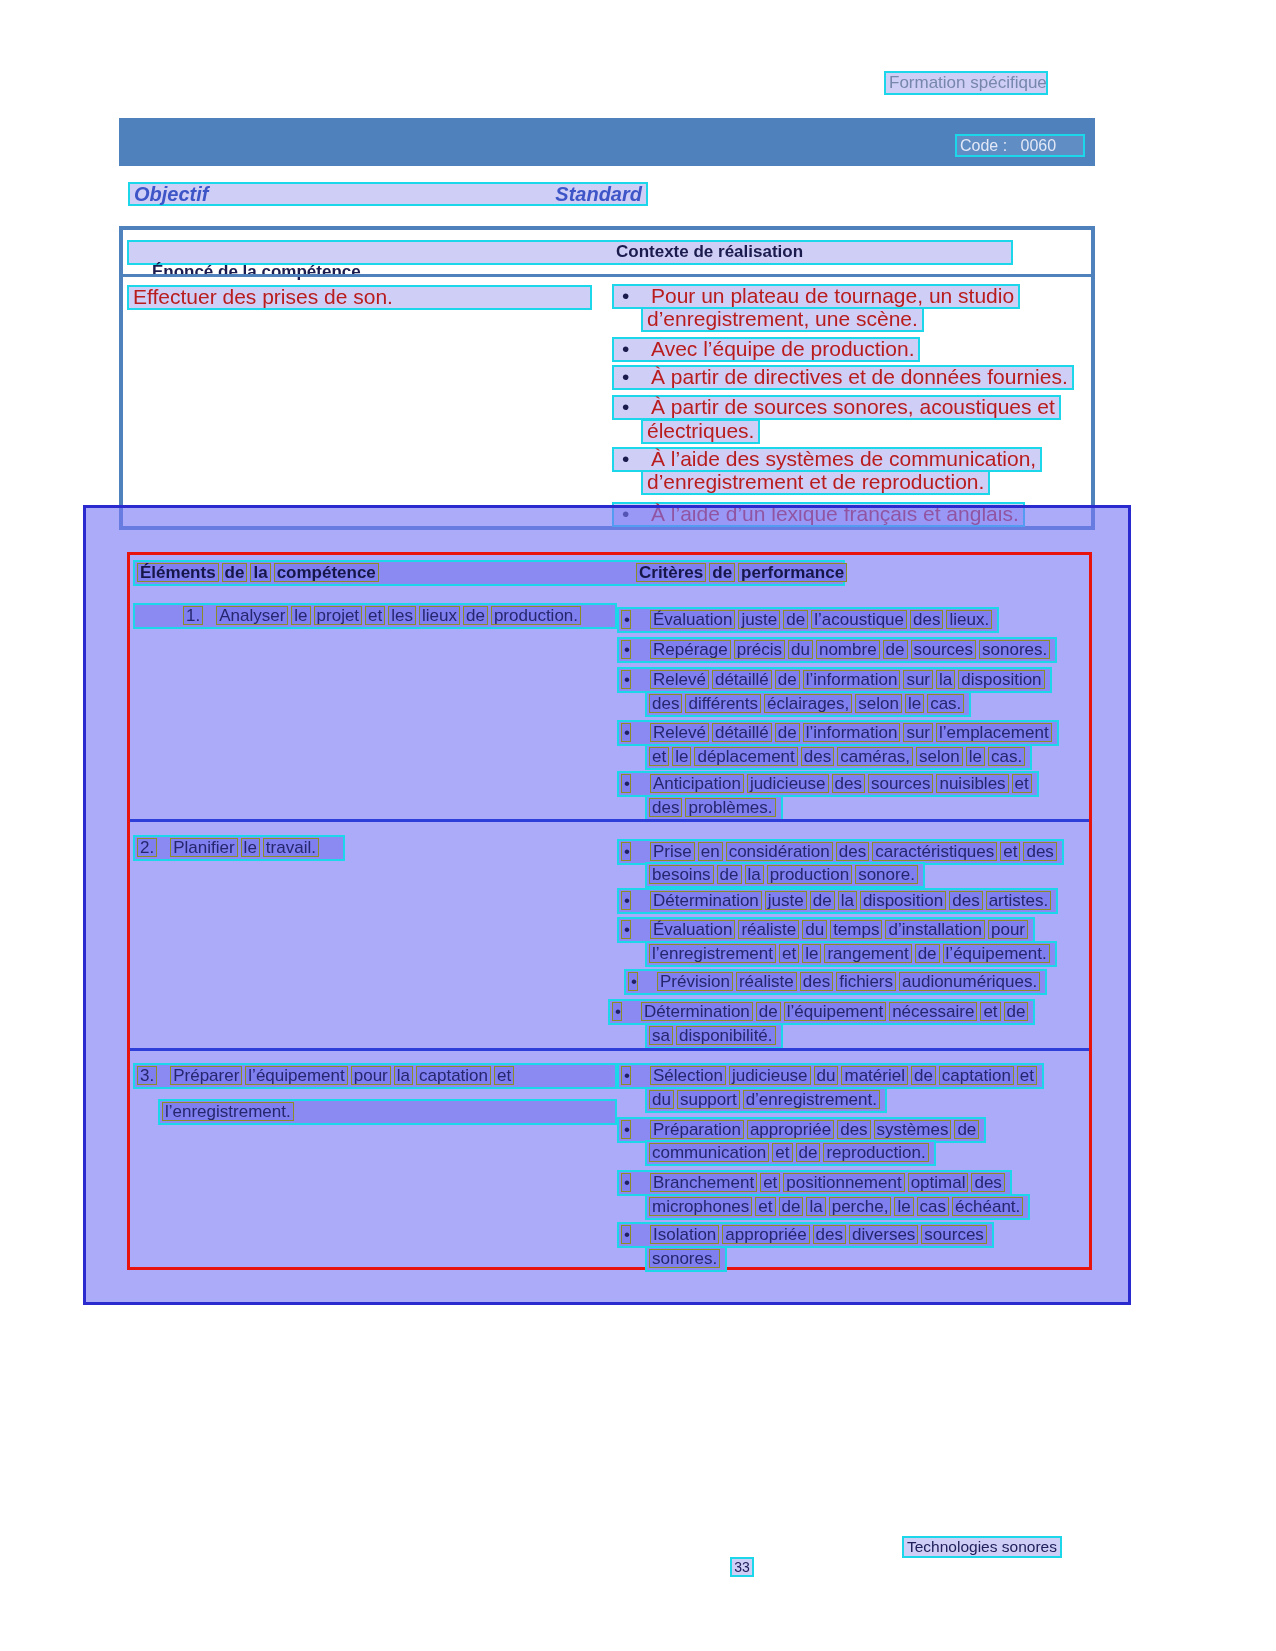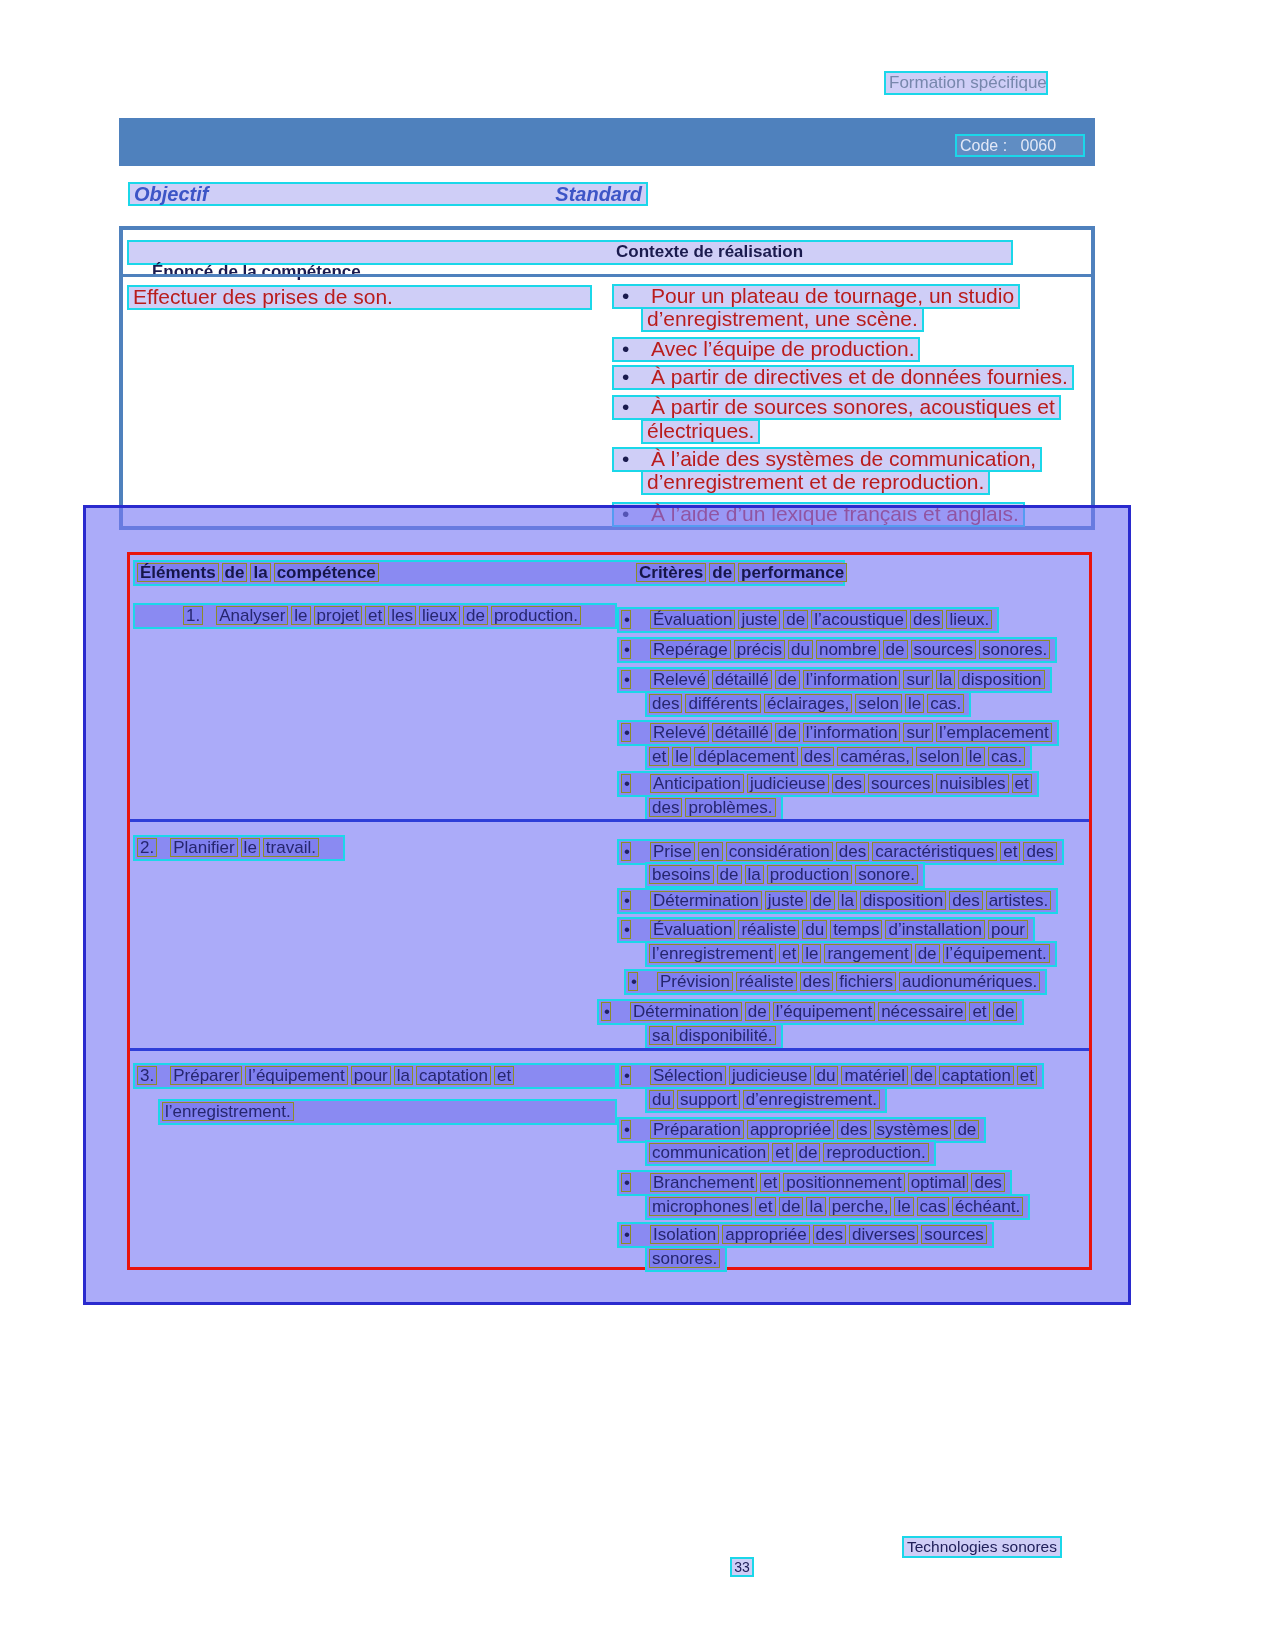--- a/index.html
+++ b/index.html
@@ -127,21 +127,21 @@
 
   <div class="t2div" style="top:264px;"></div>
 
   <div class="hl2" style="left:3px;top:280px;width:212px;"><i class="w num">2.</i><span><i class="w">Planifier</i><i class="w">le</i><i class="w">travail.</i></span></div>
   <div class="hl2" style="left:487px;top:284px;"><i class="w bu"></i><span><i class="w">Prise</i><i class="w">en</i><i class="w">considération</i><i class="w">des</i><i class="w">caractéristiques</i><i class="w">et</i><i class="w">des</i></span></div>
   <div class="hl2" style="left:515px;top:307px;"><span><i class="w">besoins</i><i class="w">de</i><i class="w">la</i><i class="w">production</i><i class="w">sonore.</i></span></div>
   <div class="hl2" style="left:487px;top:333px;"><i class="w bu"></i><span><i class="w">Détermination</i><i class="w">juste</i><i class="w">de</i><i class="w">la</i><i class="w">disposition</i><i class="w">des</i><i class="w">artistes.</i></span></div>
   <div class="hl2" style="left:487px;top:362px;"><i class="w bu"></i><span><i class="w">Évaluation</i><i class="w">réaliste</i><i class="w">du</i><i class="w">temps</i><i class="w">d’installation</i><i class="w">pour</i></span></div>
   <div class="hl2" style="left:515px;top:386px;"><span><i class="w">l’enregistrement</i><i class="w">et</i><i class="w">le</i><i class="w">rangement</i><i class="w">de</i><i class="w">l’équipement.</i></span></div>
   <div class="hl2" style="left:462px;top:414px;margin-left:32px;"><i class="w bu"></i><span><i class="w">Prévision</i><i class="w">réaliste</i><i class="w">des</i><i class="w">fichiers</i><i class="w">audionumériques.</i></span></div>
-  <div class="hl2" style="left:467px;top:444px;"><i class="w bu"></i><span><i class="w">Détermination</i><i class="w">de</i><i class="w">l’équipement</i><i class="w">nécessaire</i><i class="w">et</i><i class="w">de</i></span></div>
+  <div class="hl2" style="left:478px;top:444px;"><i class="w bu"></i><span><i class="w">Détermination</i><i class="w">de</i><i class="w">l’équipement</i><i class="w">nécessaire</i><i class="w">et</i><i class="w">de</i></span></div>
   <div class="hl2" style="left:515px;top:468px;"><span><i class="w">sa</i><i class="w">disponibilité.</i></span></div>
 
   <div class="t2div" style="top:493px;"></div>
 
   <div class="hl2" style="left:3px;top:508px;width:484px;"><i class="w num">3.</i><span><i class="w">Préparer</i><i class="w">l’équipement</i><i class="w">pour</i><i class="w">la</i><i class="w">captation</i><i class="w">et</i></span></div>
   <div class="hl2" style="left:28px;top:532px;width:459px;margin-top:12px;"><span><i class="w">l’enregistrement.</i></span></div>
   <div class="hl2" style="left:487px;top:508px;"><i class="w bu"></i><span><i class="w">Sélection</i><i class="w">judicieuse</i><i class="w">du</i><i class="w">matériel</i><i class="w">de</i><i class="w">captation</i><i class="w">et</i></span></div>
   <div class="hl2" style="left:515px;top:532px;"><span><i class="w">du</i><i class="w">support</i><i class="w">d’enregistrement.</i></span></div>
   <div class="hl2" style="left:487px;top:562px;"><i class="w bu"></i><span><i class="w">Préparation</i><i class="w">appropriée</i><i class="w">des</i><i class="w">systèmes</i><i class="w">de</i></span></div>
   <div class="hl2" style="left:515px;top:585px;"><span><i class="w">communication</i><i class="w">et</i><i class="w">de</i><i class="w">reproduction.</i></span></div>

